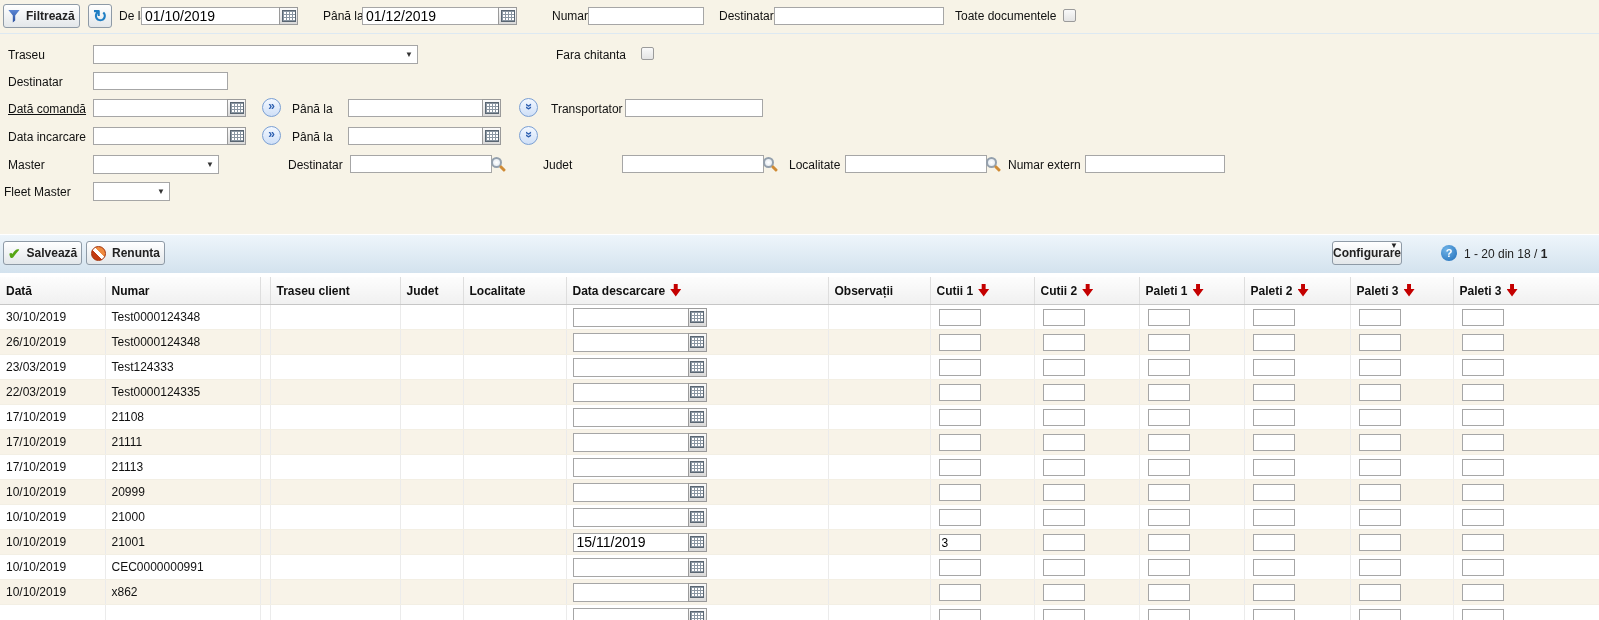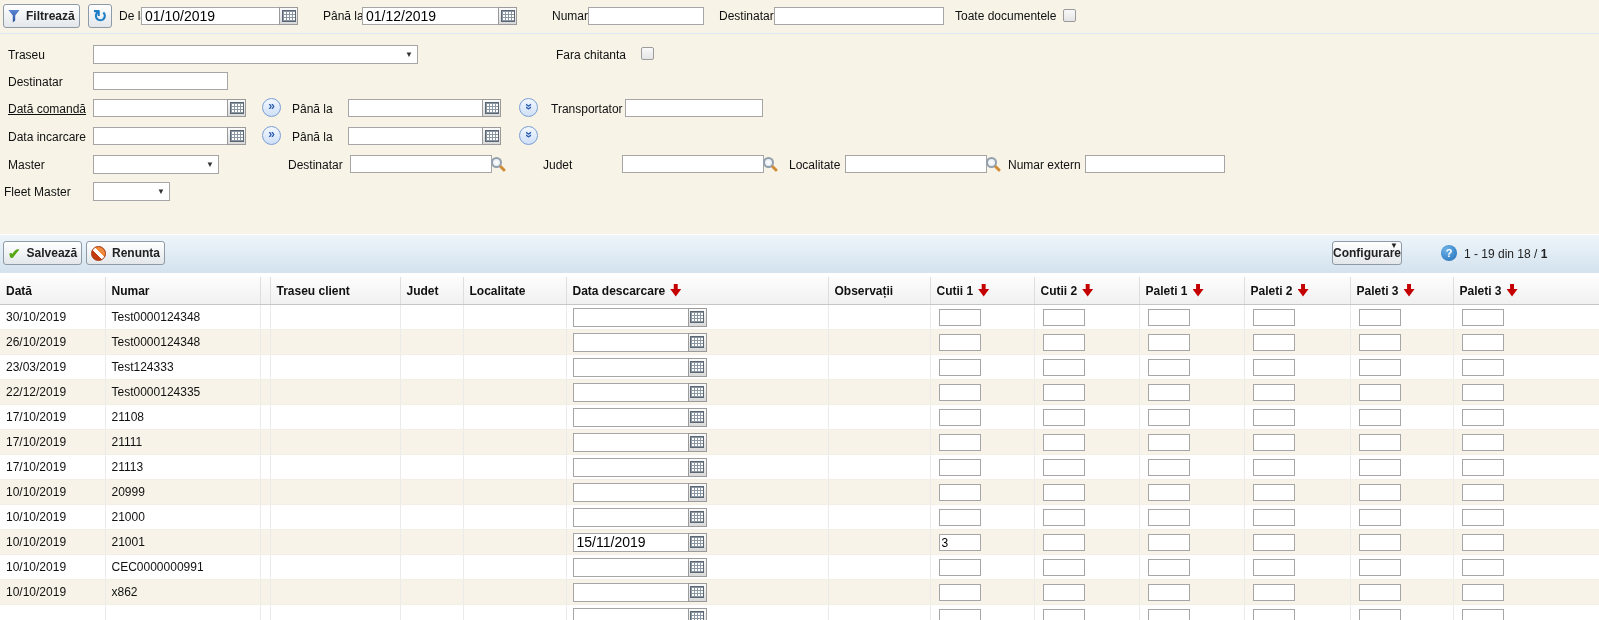--- a/index.html
+++ b/index.html
@@ -208,21 +208,21 @@
     <button class="btn abs" style="left:86px;top:6px;">
       <span class="no-icon"></span>
       <span>Renunta</span>
     </button>
 
     <button class="btn" id="configure-btn">
       <span>Configurare</span>
       <span id="configure-caret">▼</span>
     </button>
     <span class="help">?</span>
-    <span id="pagination"><span>1 - 19 din 18 / </span><b>1</b></span>
+    <span id="pagination"><span>1 - 20 din 18 / </span><b>1</b></span>
   </div>
 
   <table id="grid">
     <colgroup>
       <col style="width:105px">
         <col style="width:155px">
         <col style="width:10px">
         <col style="width:130px">
       <col style="width:63px">
         <col style="width:103px">
@@ -320,21 +320,21 @@
       <td></td>
       <td><input class="numtxt" value="" style=""></td>
       <td><input class="numtxt" value="" style=""></td>
       <td><input class="numtxt" value="" style=""></td>
       <td><input class="numtxt" value="" style=""></td>
       <td><input class="numtxt" value="" style=""></td>
       <td><input class="numtxt" value="" style=""></td>
     </tr>
 
     <tr>
-      <td>22/12/2019</td>
+      <td>22/03/2019</td>
       <td>Test0000124335</td>
       <td></td>
       <td></td>
       <td></td>
       <td></td>
       <td>
         <span class="cell-date-wrap">
           <input class="txt" value="" style="">
           <span class="calbtn">
             <span class="calgrid"></span>

